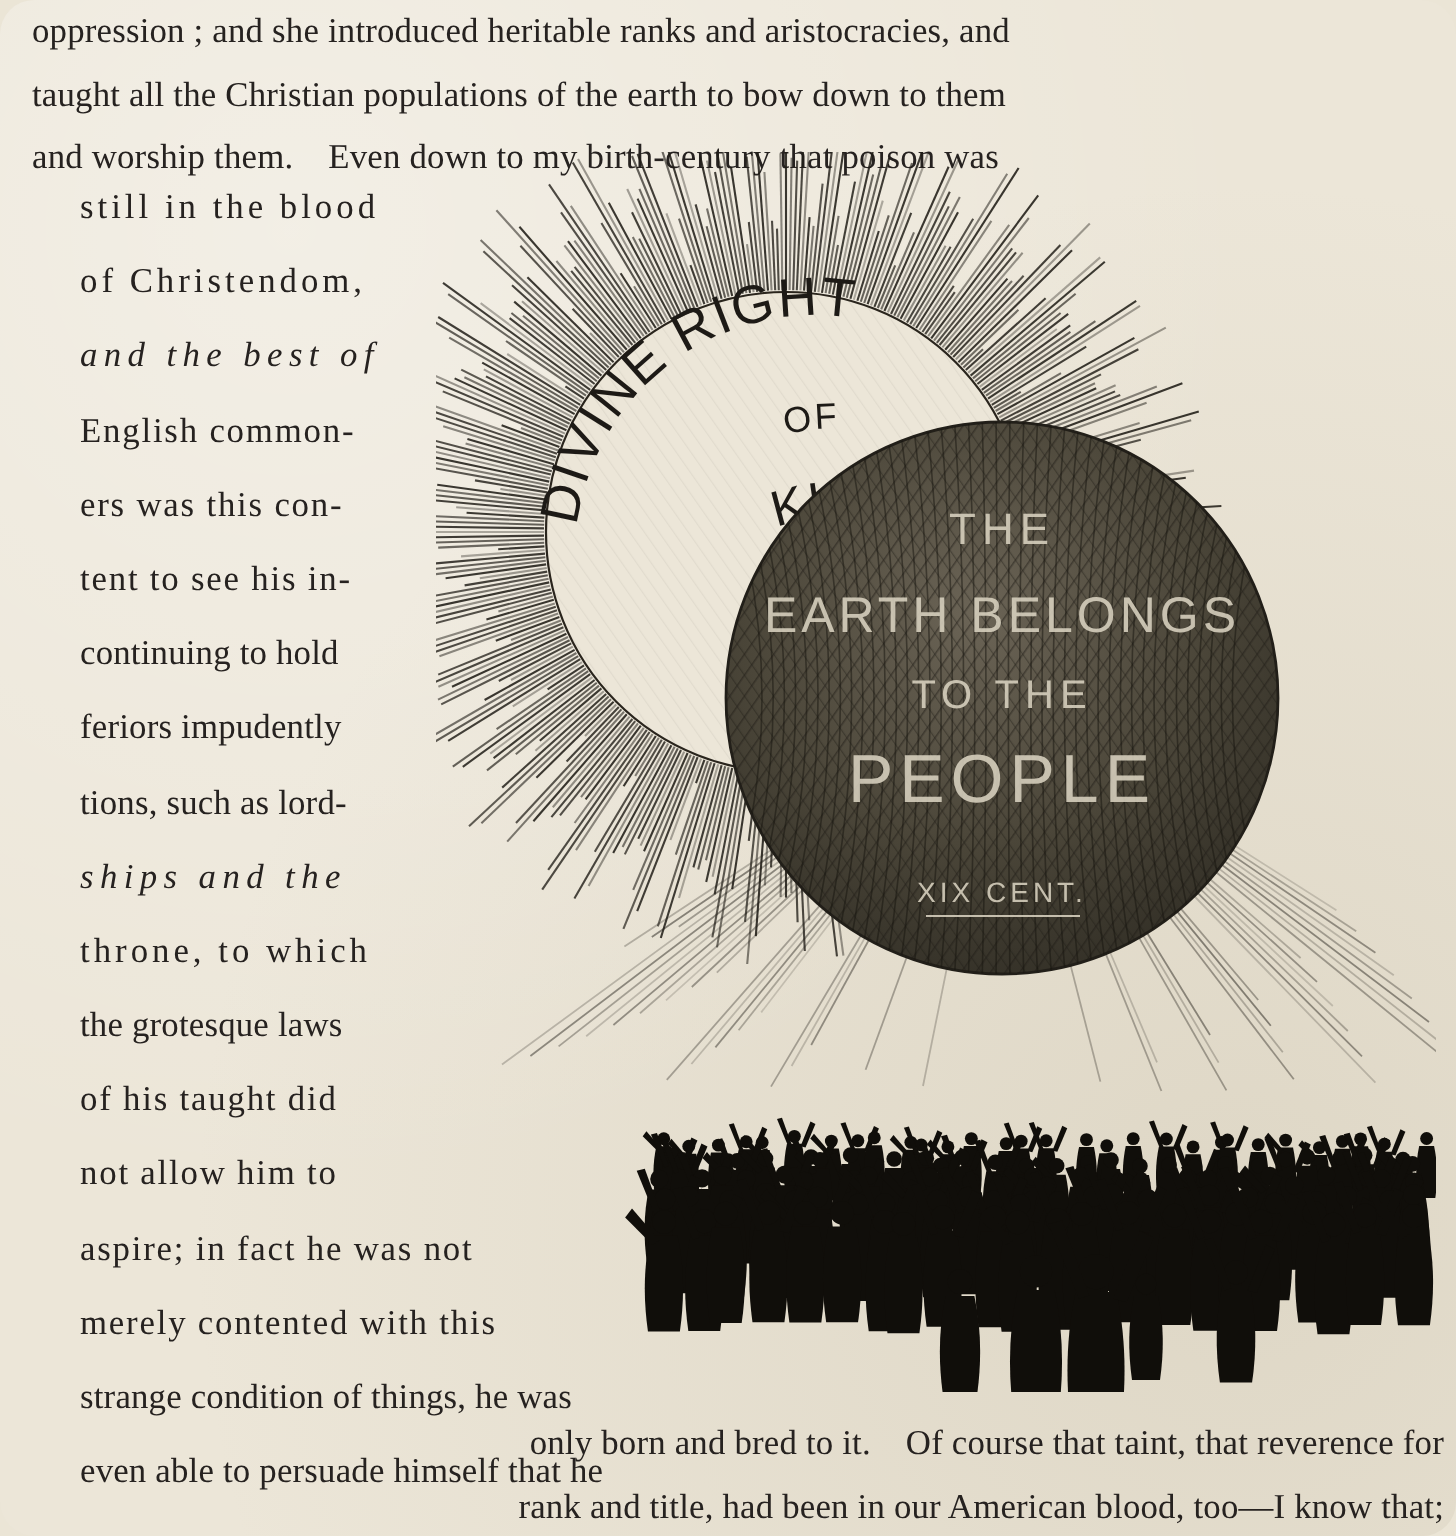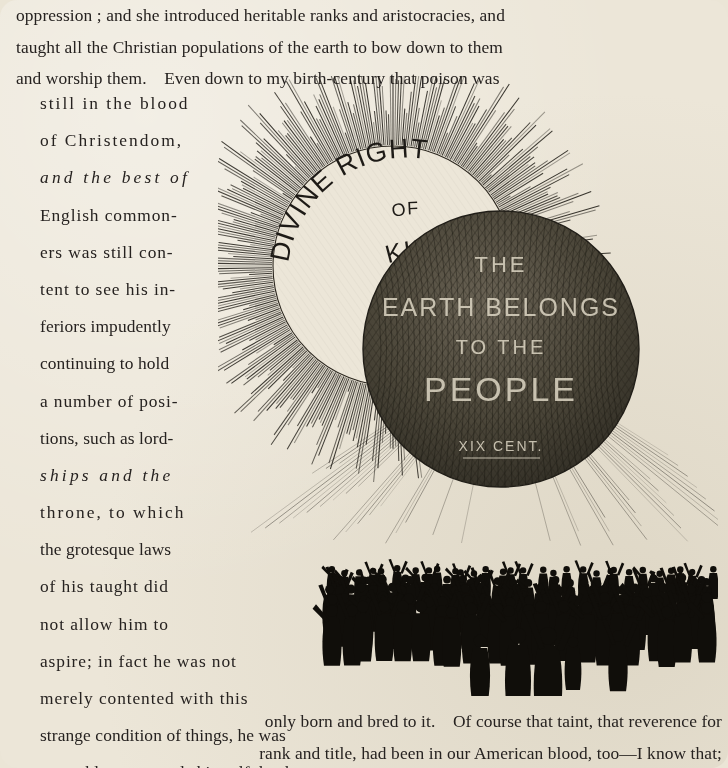--- a/index.html
+++ b/index.html
@@ -1243,25 +1243,24 @@
           </g>
       </g>
     </svg>
   </div>
 
   <div class="textblock" id="para-left">
     <div class="line sp2">still in the blood</div>
     <div class="line sp2">of Christendom,</div>
     <div class="line sp3">and the best of</div>
     <div class="line sp1">English common-</div>
-    <div class="line sp1">ers was still con-</div>
+    <div class="line sp1">ers was this con-</div>
     <div class="line sp1">tent to see his in-</div>
+    <div class="line">continuing to hold</div>
     <div class="line">feriors impudently</div>
-    <div class="line">continuing to hold</div>
-    <div class="line sp1">a number of posi-</div>
     <div class="line">tions, such as lord-</div>
     <div class="line sp3">ships and the</div>
     <div class="line sp2">throne, to which</div>
     <div class="line">the grotesque laws</div>
     <div class="line sp1">of his taught did</div>
     <div class="line sp1">not allow him to</div>
     <div class="line sp1">aspire; in fact he was not</div>
     <div class="line sp1">merely contented with this</div>
     <div class="line">strange condition of things, he was</div>
     <div class="line">even able to persuade himself that he</div>

